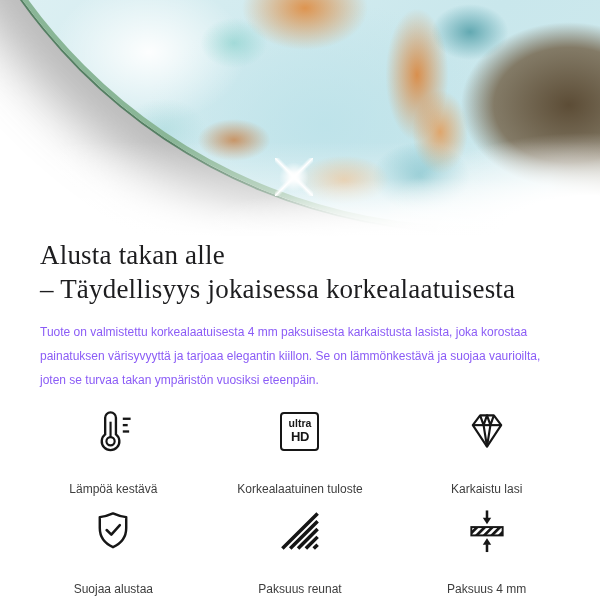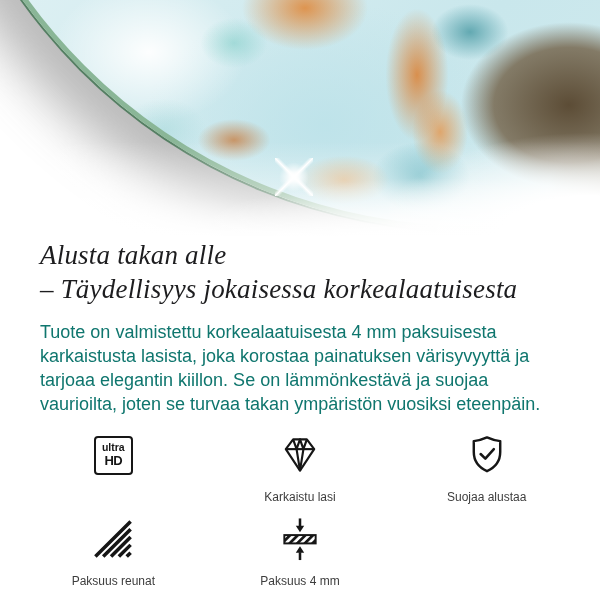--- a/index.html
+++ b/index.html
@@ -48,34 +48,34 @@
       radial-gradient(380px 110px at 72% 108%, rgba(255,255,255,0.90) 25%, rgba(255,255,255,0) 70%),
       linear-gradient(to bottom, rgba(255,255,255,0) 60%, rgba(255,255,255,0.5) 84%, rgba(255,255,255,0.97) 99%);
   }
 
   
   .content { position:relative; padding:0 40px; }
   h1.title {
     margin:2px 0 0;
     font-family:"Liberation Serif", serif;
     font-weight:400; font-size:27px; line-height:34px;
-    color:#1d1d1f; letter-spacing:0.2px;font-style:italic;
+    color:#1d1d1f; letter-spacing:0.2px;
   }
   .h-line { display:block; }
   p.desc {
     margin:14px 0 0; max-width:528px;
-    font-size:18px; line-height:24px; color:#0f766e;
+    font-size:12px; line-height:24px; color:#8b5cf6;
   }
 
   
   .features {
     display:grid; grid-template-columns:1fr 1fr 1fr;
     row-gap:10px; margin:14px -20px 0;
   }
-  .feature { display:flex; flex-direction:column; align-items:center; }
+  .feature { display:flex; flex-direction:column; align-items:center;gap:16px; }
   .icon-wrap { height:50px; display:flex; align-items:center; justify-content:center; }
   .f-label { margin-top:10px; font-size:12px; line-height:14px; color:#3d3d3d; }
 
   .hd-box {
     width:39px; height:39px; box-sizing:border-box;
     border:2.6px solid #161616; border-radius:4px;
     display:flex; flex-direction:column; align-items:center; justify-content:center;
     color:#161616;
   }
   .hd-top { font-size:10.5px; font-weight:700; line-height:11px; }
@@ -98,28 +98,42 @@
 
     <h1 class="title">
       <span class="h-line">Alusta takan alle</span>
       <span class="h-line">– Täydellisyys jokaisessa korkealaatuisesta</span>
     </h1>
 
     <p class="desc">Tuote on valmistettu korkealaatuisesta 4 mm paksuisesta karkaistusta lasista, joka korostaa painatuksen värisyvyyttä ja tarjoaa elegantin kiillon. Se on lämmönkestävä ja suojaa vaurioilta, joten se turvaa takan ympäristön vuosiksi eteenpäin.</p>
 
     <div class="features">
 
+      <div class="feature">
+        <div class="icon-wrap">
+          <svg class="f-icon" width="46" height="46" viewBox="0 0 47 47" fill="none">
+            <path d="M15.5 26.9 V10 a5.5 5.5 0 0 1 11 0 V26.9 A9 9 0 1 1 15.5 26.9 Z" stroke="#161616" stroke-width="2.4" fill="none"></path>
+            <line x1="21" y1="14" x2="21" y2="29.8" stroke="#161616" stroke-width="2.2"></line>
+            <circle cx="21" cy="34" r="4.2" stroke="#161616" stroke-width="2.2" fill="none"></circle>
+            <line x1="33.5" y1="11" x2="41.5" y2="11" stroke="#161616" stroke-width="2.4"></line>
+            <line x1="33.5" y1="17.5" x2="38.5" y2="17.5" stroke="#161616" stroke-width="2.4"></line>
+            <line x1="33.5" y1="24" x2="40" y2="24" stroke="#161616" stroke-width="2.4"></line>
+          </svg>
+        </div>
+        <div class="f-label">Lämpöä kestävä</div>
+      </div>
 
       <div class="feature">
         <div class="icon-wrap">
           <div class="hd-box">
             <span class="hd-top">ultra</span>
             <span class="hd-bottom">HD</span>
           </div>
         </div>
+        <div class="f-label">Korkealaatuinen tuloste</div>
       </div>
 
       <div class="feature">
         <div class="icon-wrap">
           <svg class="f-icon" width="46" height="46" viewBox="0 0 47 47" fill="none">
             <path d="M9 17.5 L16.5 7.5 H30.5 L38 17.5 L23.5 39.5 Z" stroke="#161616" stroke-width="2.2" stroke-linejoin="round" fill="none"></path>
             <path d="M9 17.5 H38" stroke="#161616" stroke-width="2.2"></path>
             <path d="M16.5 7.5 L20 17.5 L23.5 7.5 L27 17.5 L30.5 7.5" stroke="#161616" stroke-width="2.2" stroke-linejoin="round" fill="none"></path>
             <path d="M20 17.5 L23.5 39.5 M27 17.5 L23.5 39.5" stroke="#161616" stroke-width="2.2" fill="none"></path>
           </svg>

